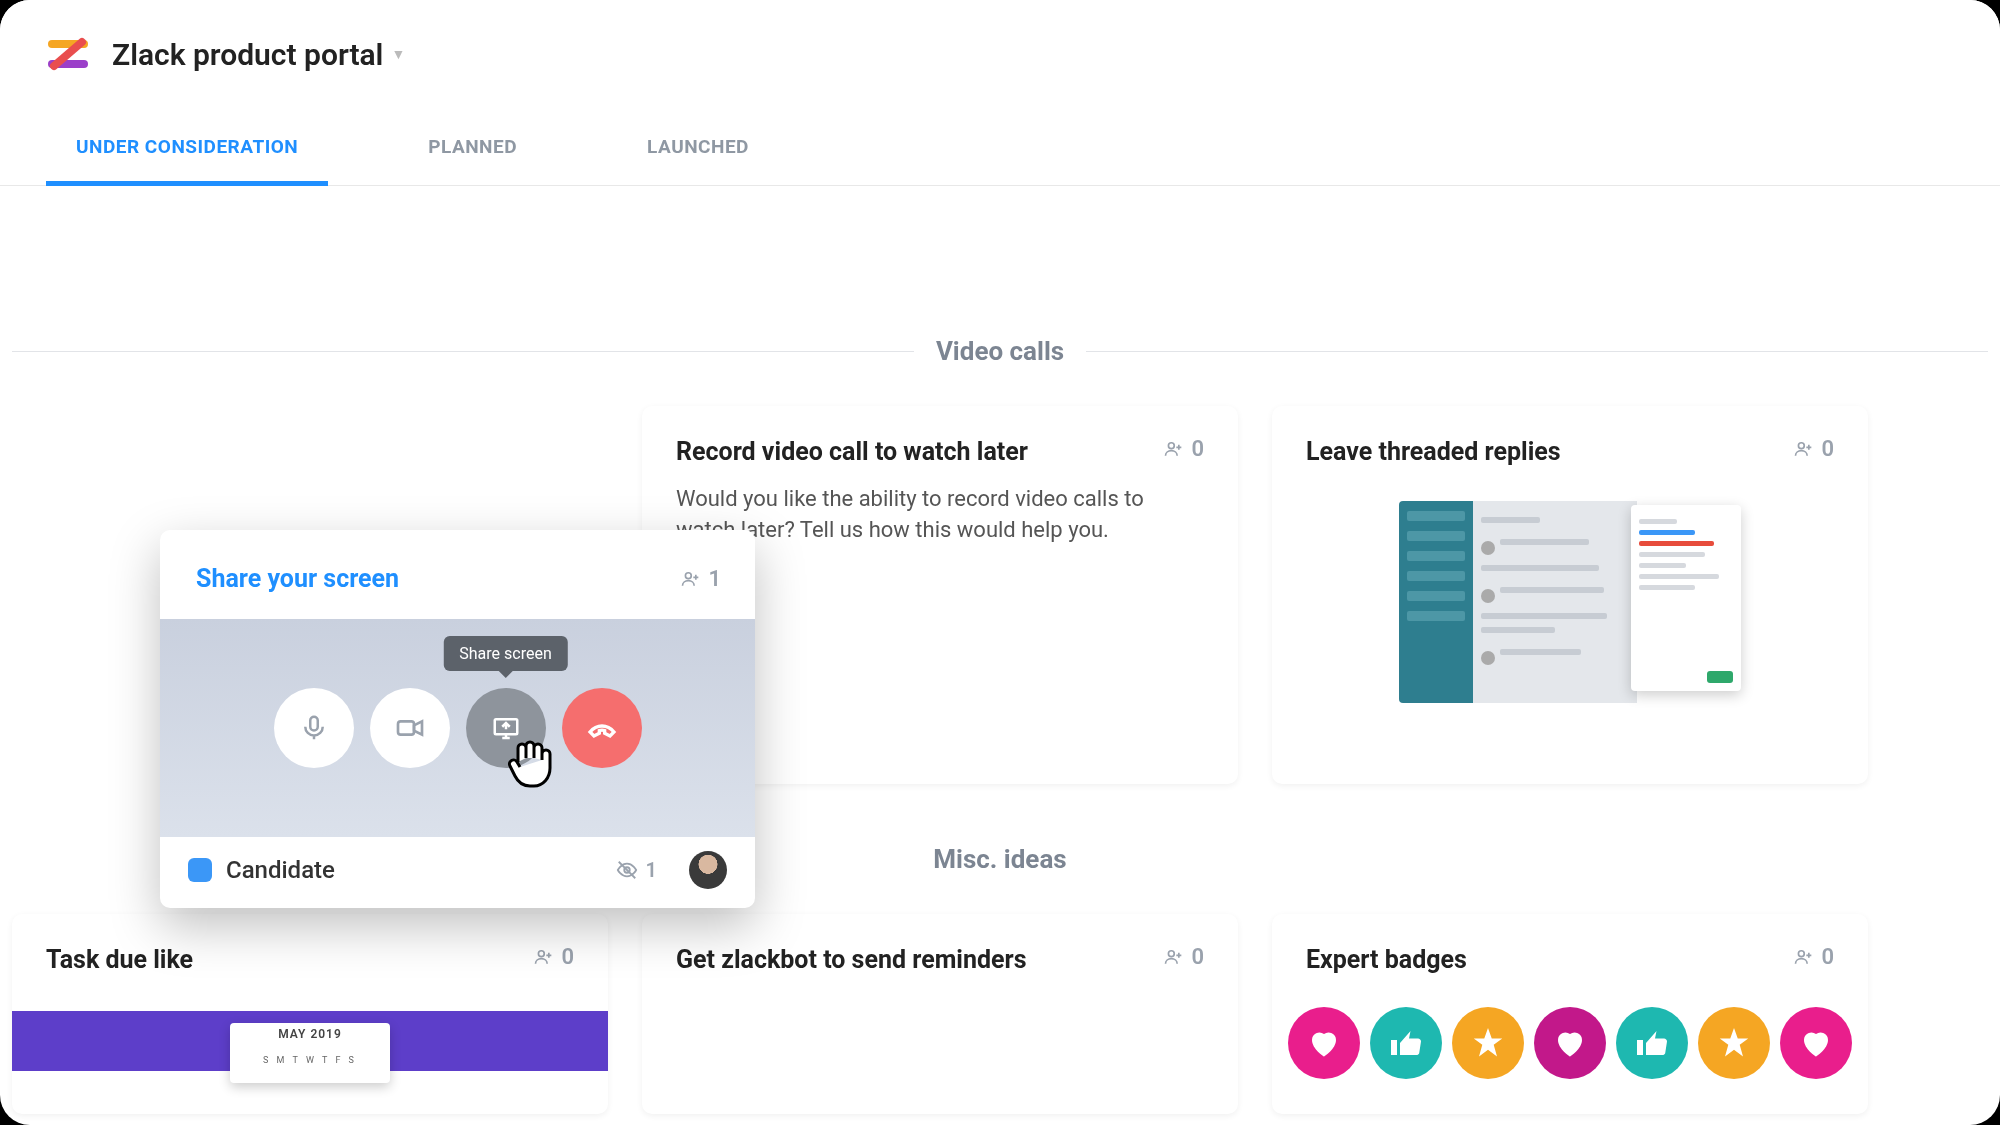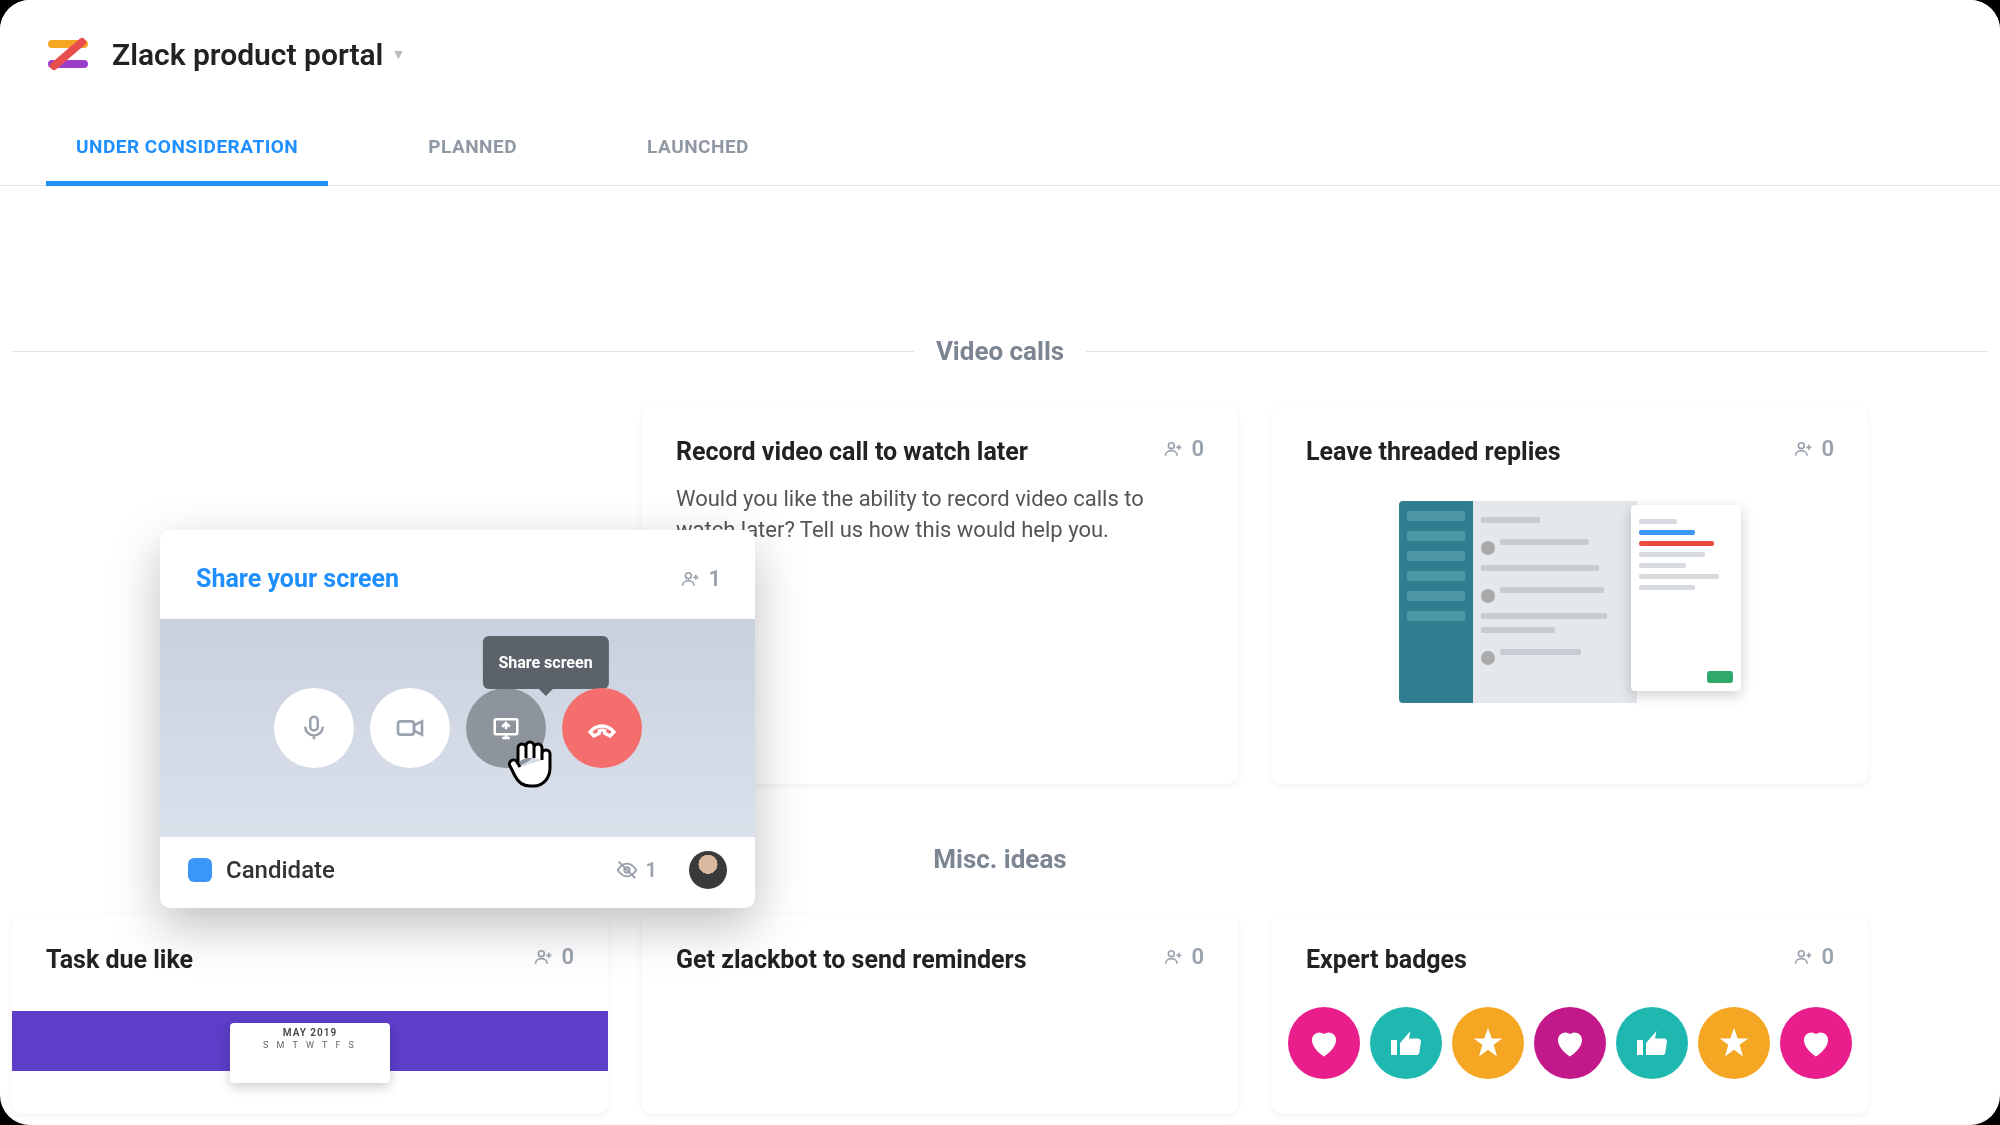--- a/index.html
+++ b/index.html
@@ -43,21 +43,21 @@
     position:absolute; left:160px; top:530px; width:595px; height:378px;
     background:#fff; border-radius:10px; box-shadow: 0 18px 50px rgba(0,0,0,0.25);
     overflow:hidden; z-index:50;
   }
   .popup-head { display:flex; align-items:center; justify-content:space-between; padding: 34px 34px 26px 36px;}
   .popup-title { font-size:25px; font-weight:700; color:#1f8fff; }
   .popup-body { height: 218px; background: linear-gradient(180deg,#c9d0de 0%, #dbe1eb 100%); position:relative; display:flex; align-items:center; justify-content:center; gap:16px; }
   .call-btn { width:80px; height:80px; border-radius:50%; background:#fff; display:flex; align-items:center; justify-content:center; position:relative;}
   .call-btn.dim { background:#8e949c; }
   .call-btn.red { background:#f56e6e; }
-  .tooltip { position:absolute; top:-52px; left:50%; transform:translateX(-50%); background:#5c626a; color:#fff; font-size:16px; font-weight:700; padding:17px 16px; border-radius:6px; white-space:nowrap;margin-left:40px;}
+  .tooltip { position:absolute; top:-52px; left:50%; transform:translateX(-50%); background:#5c626a; color:#fff; font-size:16px; font-weight:400; padding:8px 16px; border-radius:6px; white-space:nowrap;}
   .tooltip::after{content:"";position:absolute;top:100%;left:50%;transform:translateX(-50%);border:7px solid transparent;border-top-color:#5c626a;}
   .cursor-hand { position:absolute; width:50px; height:56px; left:50%; top:58%; }
   .popup-footer { height:66px; display:flex; align-items:center; padding: 0 28px; gap:14px; }
   .status-dot { width:24px; height:24px; border-radius:6px; background:#3b97f7; }
   .status-label { font-size:24px; color:#333; font-weight:500; flex:0 0 auto;}
   .footer-spacer{flex:1}
   .view-count { display:flex; align-items:center; gap:8px; color:#9aa2ad; font-size:20px; font-weight:600;}
   .avatar { width:38px; height:38px; border-radius:50%; background:#7a6b5f; margin-left:18px; background-image: radial-gradient(circle at 50% 35%, #d9b8a0 0%, #d9b8a0 30%, transparent 31%), linear-gradient(#3a3a3a,#3a3a3a); }
 
   
@@ -77,21 +77,21 @@
   .badges-row { display:flex; gap:10px; padding:16px 14px 0; justify-content:center;}
   .badge { width:72px; height:72px; border-radius:50%; display:flex; align-items:center; justify-content:center;}
   .badge.pink{background:#e91e8c;} .badge.teal{background:#1eb8b0;} .badge.orange{background:#f5a623;} .badge.magenta{background:#c2188a;} .badge.teal2{background:#1eb8b0;} .badge.orange2{background:#f5a623;} .badge.pink2{background:#e91e8c;}
   .badge svg{width:36px;height:36px;}
 
   
   .row2 .card { height:auto; min-height:200px; }
 
   .calendar-prev { margin-top:20px; height:60px; background:#5d3ec9; position:relative;}
   .cal-sheet{position:absolute; left:50%; transform:translateX(-50%); top:12px; width:160px; height:60px; background:#fff; border-radius:4px; box-shadow:0 4px 12px rgba(0,0,0,0.2); font-size:9px; text-align:center; padding-top:4px; color:#666; letter-spacing:3px;}
-  .cal-sheet .month{font-size:10px;letter-spacing:1px;margin-bottom:2px;color:#444;font-weight:600;}
+  .cal-sheet .month{font-size:12px;letter-spacing:1px;margin-bottom:14px;color:#444;font-weight:600;}
 
   .gap-col { width:596px; }
 </style>
 </head>
 <body>
 
 <div class="viewport">
 
   <div class="header">
     <div class="logo">

